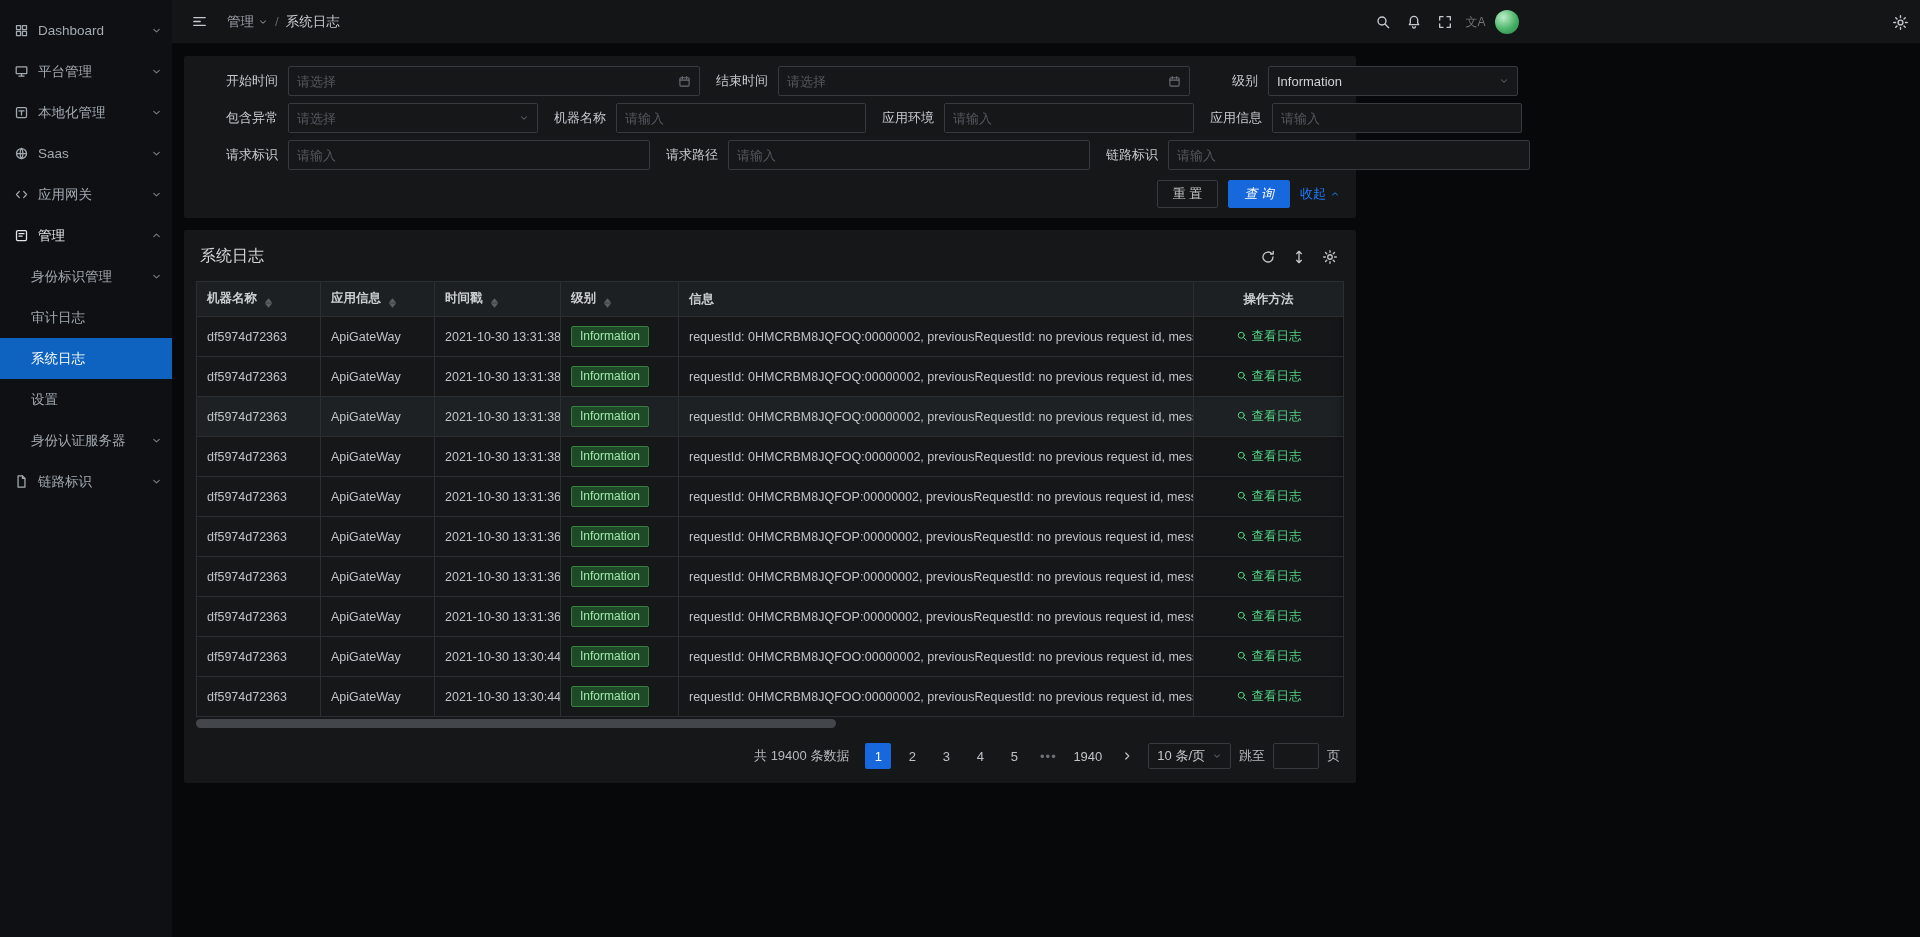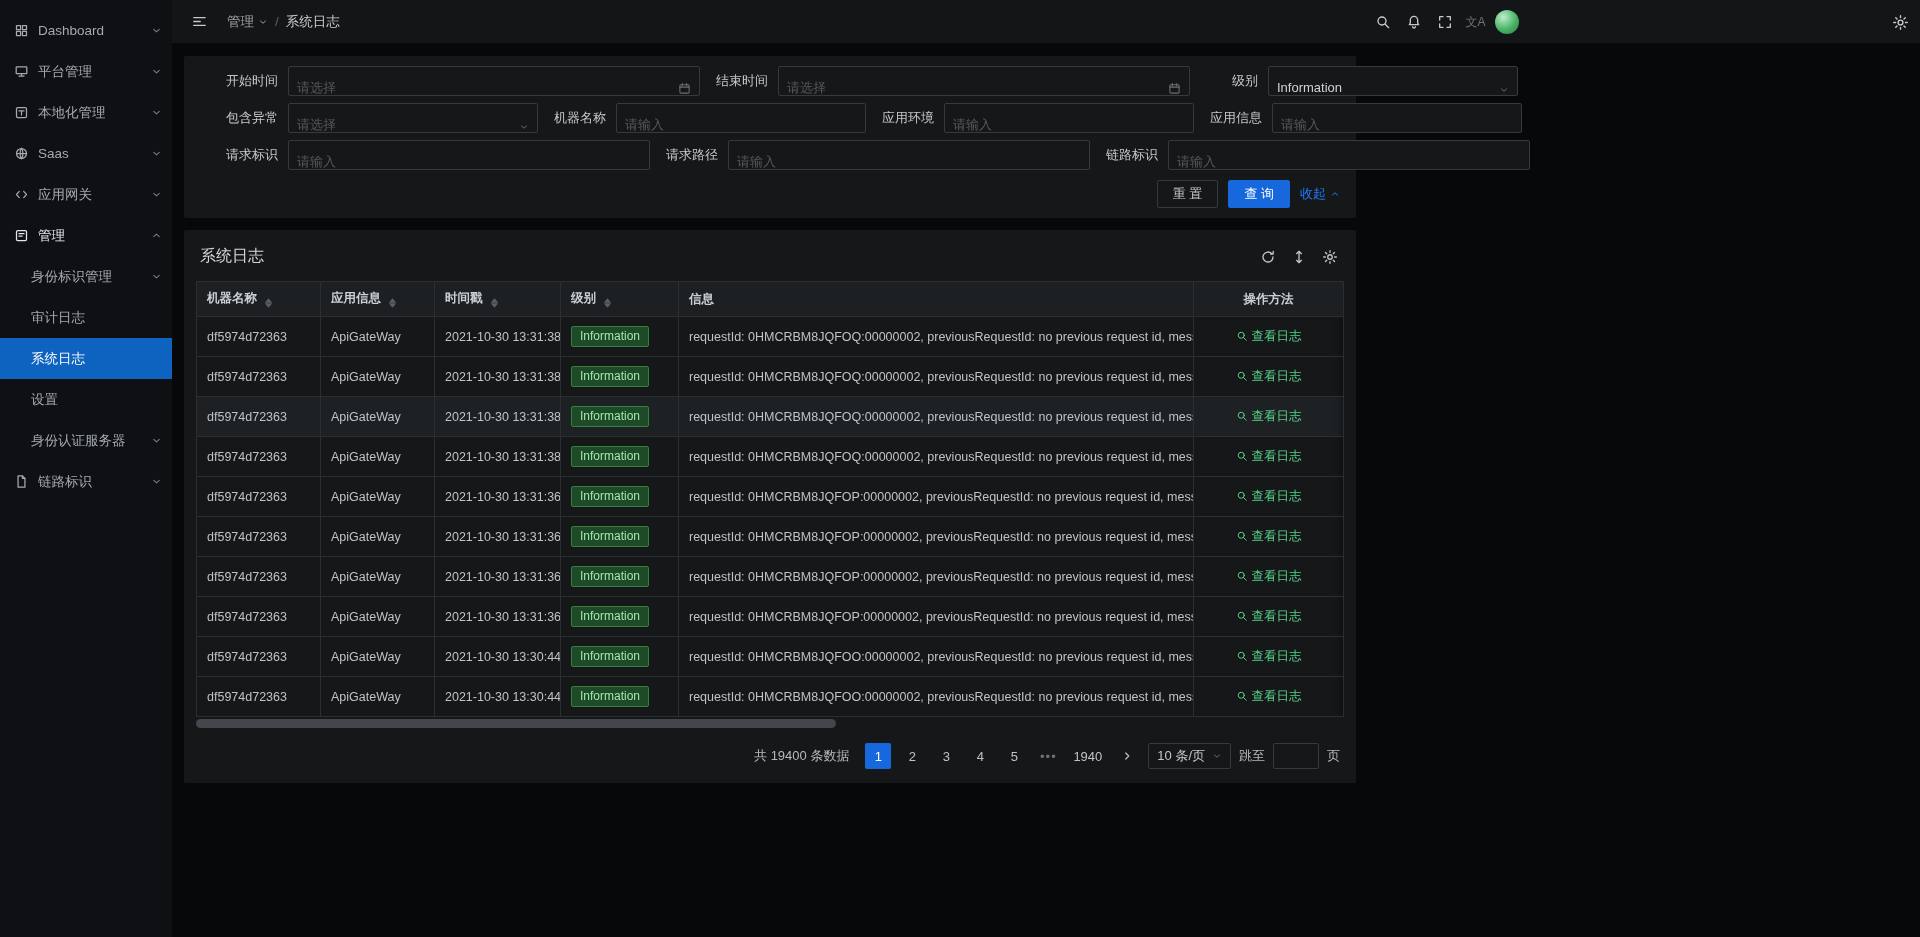--- a/index.html
+++ b/index.html
@@ -48,30 +48,30 @@
   
   .content { flex:1; padding:12px; overflow:hidden; }
   .panel { width:1172px; background:#161719; border-radius:2px; }
 
   
   .filter-panel { padding:10px 16px 10px 26px; }
   .frow { display:flex; align-items:center; justify-content:space-between; margin-bottom:7px; }
   .ffield { display:flex; align-items:center; }
   .flabel { width:68px; text-align:right; margin-right:10px; font-size:13px; color:#c5c9cd; white-space:nowrap; }
   .fctl { height:30px; border:1px solid #36393d; background:#161719; border-radius:2px;
-    display:flex; align-items:flex-end; padding:0 8px; position:relative; }
+    display:flex; align-items:center; padding:0 8px; position:relative; }
   .fctl input { flex:1; min-width:0; background:transparent; border:none; outline:none;
     color:#cfd2d5; font-size:13px; font-family:inherit; }
   .fctl input::placeholder { color:#54585d; }
   .fctl .ctl-icon { color:#6a6f74; margin-left:6px; flex-shrink:0; }
   .w-lg { width:412px; } .w-md { width:250px; } .w-xl { width:362px; }
   .fbtns { display:flex; align-items:center; justify-content:flex-end; gap:10px; margin-top:10px; }
   .btn { height:28px; padding:0 15px; font-size:13px; border-radius:2px; cursor:pointer;
     display:inline-flex; align-items:center; border:1px solid #36393d; background:#161719; color:#c9c9c9; }
-  .btn-primary { background:#1668dc; border-color:#1668dc; color:#fff; }
+  .btn-primary { background:#1668dc; border-color:#1668dc; color:#fff;font-style:italic; }
   .link-collapse { color:#1f7bff; font-size:13px; display:inline-flex; align-items:center; gap:4px; cursor:pointer; }
 
   
   .table-card { margin-top:12px; padding:8px 12px 12px; }
   .tc-head { display:flex; align-items:center; justify-content:space-between; padding:8px 6px 14px 4px; }
   .tc-title { font-size:16px; color:#d4d6d8; }
   .tc-tools { display:flex; align-items:center; gap:15px; color:#c3c6c8; }
   .tool { cursor:pointer; display:flex; }
 
   table { width:100%; border-collapse:collapse; table-layout:fixed; }

